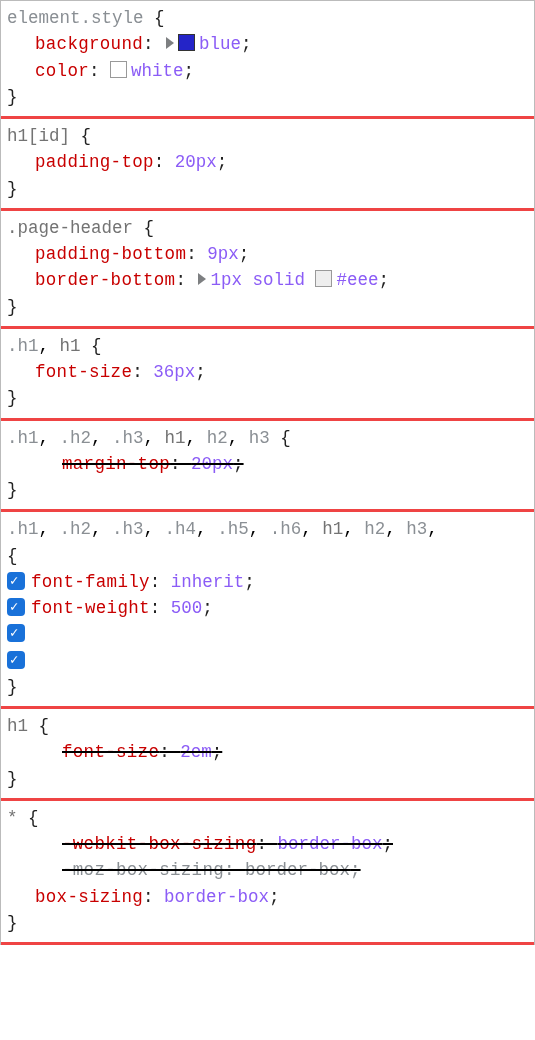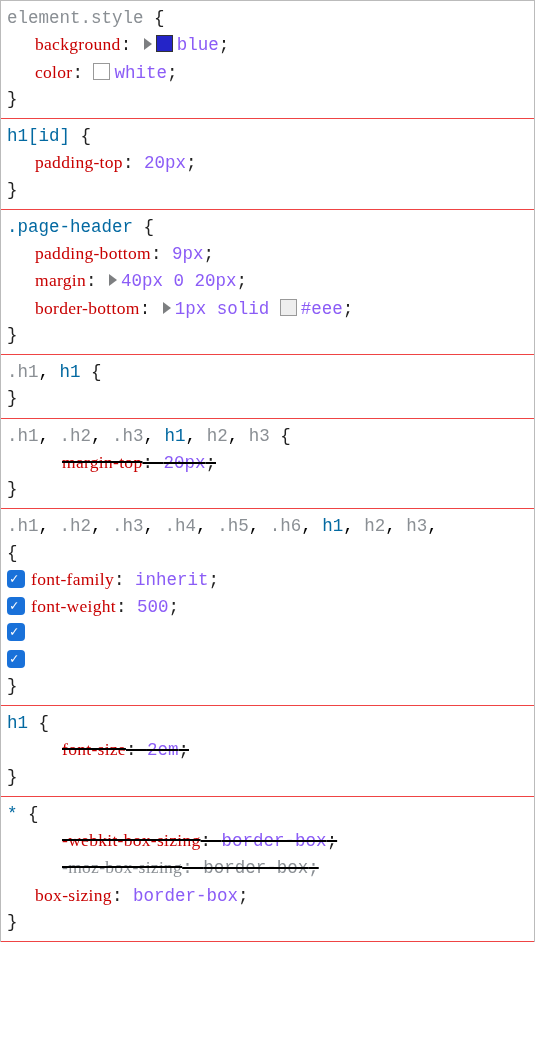--- a/index.html
+++ b/index.html
@@ -12,29 +12,29 @@
     font-size: 17.5px;
     color: #000;
     width: 535px;
     line-height: 1.5;
   }
   .panel {
     border: 1px solid #bbb;
     border-bottom: none;
   }
   .rule {
-    border-bottom: 1px solid #ef4444;
+    border-bottom: 3px solid #ef4444;
     padding: 4px 6px 6px 6px;
     position: relative;
   }
   .sel-line {
     white-space: nowrap;
   }
   .sel-dim { color: #8a8f94; }
-  .sel-norm { color: #0369a1; }
+  .sel-norm { color: #737373; }
   .brace { color: #222; }
   .decl-line {
     white-space: nowrap;
   }
   .indent {
     display: inline-block;
     width: 28px;
   }
   .check {
     display: inline-block;
@@ -48,21 +48,21 @@
     margin-left: 0;
   }
   .check::after {
     content: "✓";
     color: #fff;
     font-size: 14px;
     position: absolute;
     left: 3px;
     top: -1px;
   }
-  .prop { color: #c80000; letter-spacing: 0.3px; font-family: Liberation Serif, serif; }
+  .prop { color: #c80000; letter-spacing: 0.3px; }
   .val  { color: #8b5cf6; }
   .tri {
     display: inline-block;
     width: 0; height: 0;
     border-top: 6px solid transparent;
     border-bottom: 6px solid transparent;
     border-left: 8px solid #7d7f81;
     margin: 0 4px 0 2px;
     position: relative;
     top: 0px;
@@ -91,26 +91,26 @@
       <div><span class="brace">}</span></div>
     </div>
     <div class="rule">
       <div class="sel-line"><span class="sel-norm">h1[id]</span> <span class="brace">{</span></div>
       <div class="decl-line"><span class="indent"></span><span><span class="prop">padding-top</span><span class="colon">: </span><span class="val">20px</span><span class="semi">;</span></span></div>
       <div><span class="brace">}</span></div>
     </div>
     <div class="rule">
       <div class="sel-line"><span class="sel-norm">.page-header</span> <span class="brace">{</span></div>
       <div class="decl-line"><span class="indent"></span><span><span class="prop">padding-bottom</span><span class="colon">: </span><span class="val">9px</span><span class="semi">;</span></span></div>
-      <div class="decl-line"><span class="indent"></span><span><span class="prop">margin</span><span class="colon">: </span><span class="tri"></span><span class="val">40px 0 20px</span><span class="semi">;</span></span></div>
       <div class="decl-line"><span class="indent"></span><span><span class="prop">border-bottom</span><span class="colon">: </span><span class="tri"></span><span class="val">1px solid </span><span class="swatch" style="background: rgb(238, 238, 238); border-color: rgb(153, 153, 153);"></span><span class="val">#eee</span><span class="semi">;</span></span></div>
       <div><span class="brace">}</span></div>
     </div>
     <div class="rule">
       <div class="sel-line"><span class="sel-dim">.h1</span>, <span class="sel-norm">h1</span> <span class="brace">{</span></div>
+      <div class="decl-line"><span class="indent"></span><span><span class="prop">font-size</span><span class="colon">: </span><span class="val">36px</span><span class="semi">;</span></span></div>
       <div><span class="brace">}</span></div>
     </div>
     <div class="rule">
       <div class="sel-line"><span class="sel-dim">.h1</span>, <span class="sel-dim">.h2</span>, <span class="sel-dim">.h3</span>, <span class="sel-norm">h1</span>, <span class="sel-dim">h2</span>, <span class="sel-dim">h3</span> <span class="brace">{</span></div>
       <div class="decl-line"><span class="indent"></span><span class="strike"><span class="prop">margin-top</span><span class="colon">: </span><span class="val">20px</span><span class="semi">;</span></span></div>
       <div><span class="brace">}</span></div>
     </div>
     <div class="rule">
       <div class="sel-line"><span class="sel-dim">.h1</span>, <span class="sel-dim">.h2</span>, <span class="sel-dim">.h3</span>, <span class="sel-dim">.h4</span>, <span class="sel-dim">.h5</span>, <span class="sel-dim">.h6</span>, <span class="sel-norm">h1</span>, <span class="sel-dim">h2</span>, <span class="sel-dim">h3</span>,</div>
       <div class="sel-line"><span class="brace">{</span></div>

